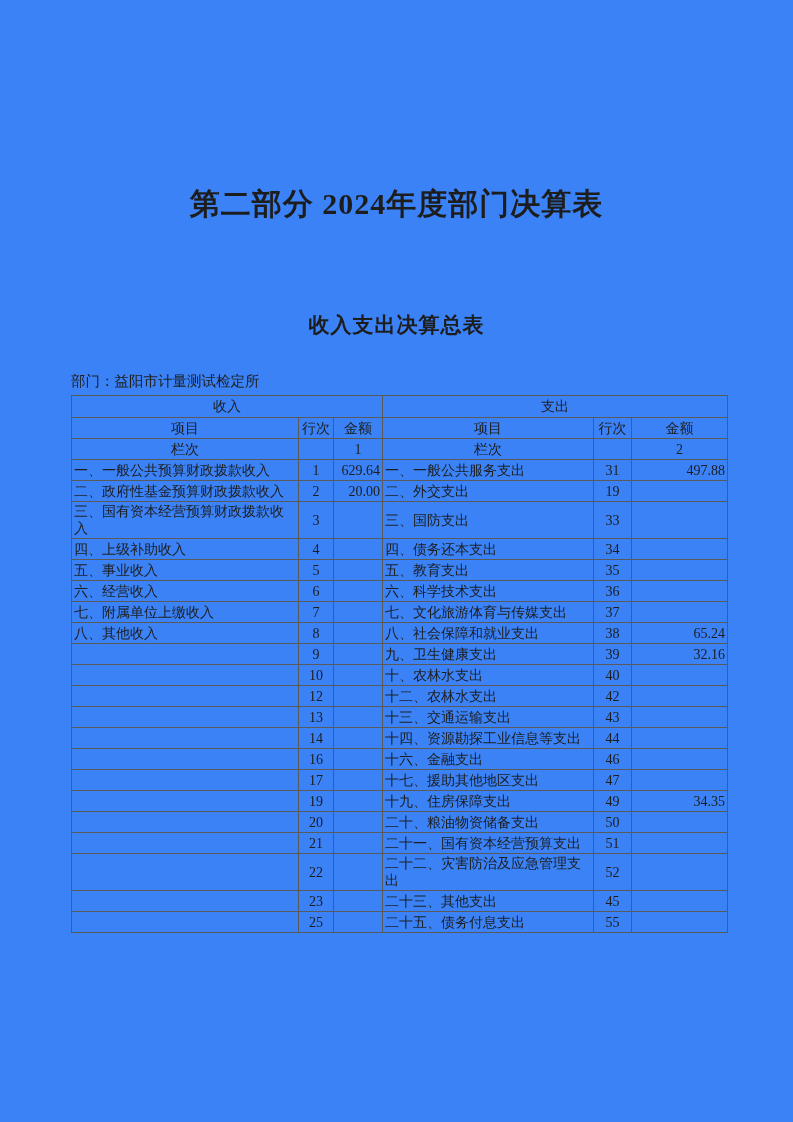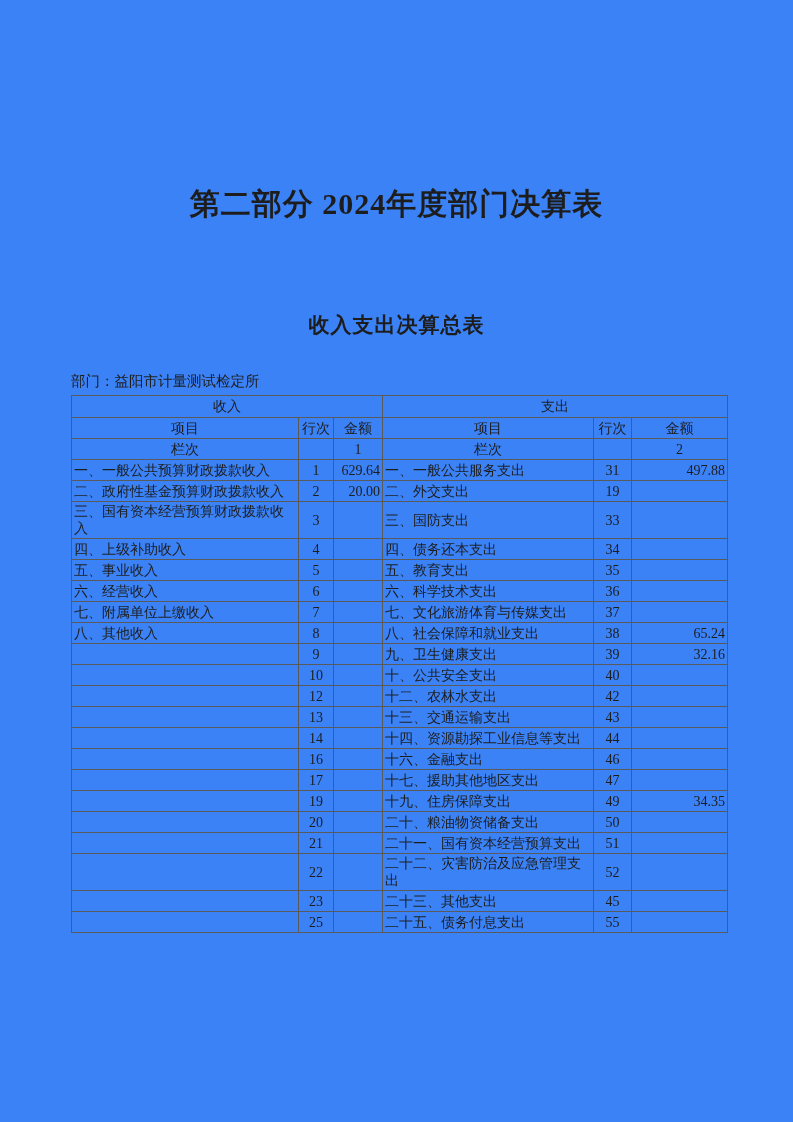--- a/index.html
+++ b/index.html
@@ -207,21 +207,21 @@
       <td class="rt"></td>
       <td class="lt">九、卫生健康支出</td>
       <td class="ct">39</td>
       <td class="rt">32.16</td>
     </tr>
 
     <tr>
       <td class="lt"></td>
       <td class="ct">10</td>
       <td class="rt"></td>
-      <td class="lt">十、公共安全支出</td>
+      <td class="lt">十、农林水支出</td>
       <td class="ct">40</td>
       <td class="rt"></td>
     </tr>
 
 
     <tr>
       <td class="lt"></td>
       <td class="ct">12</td>
       <td class="rt"></td>
       <td class="lt">十二、农林水支出</td>

